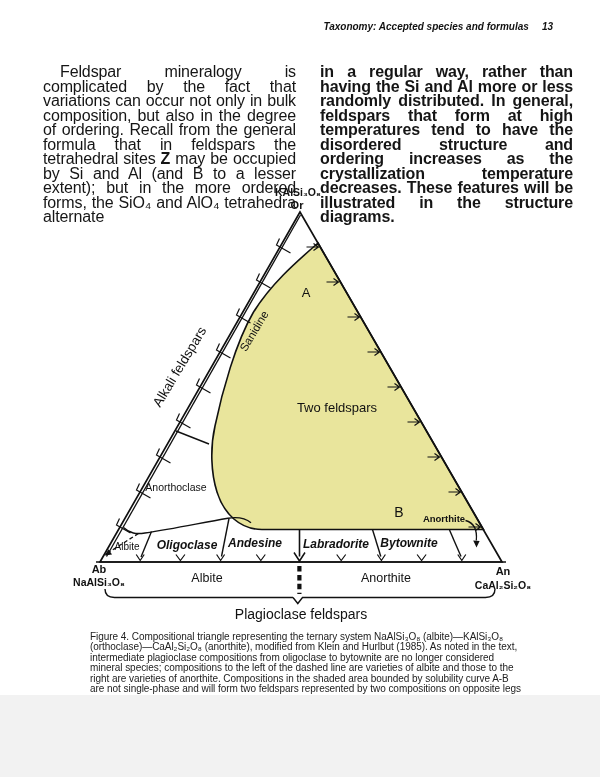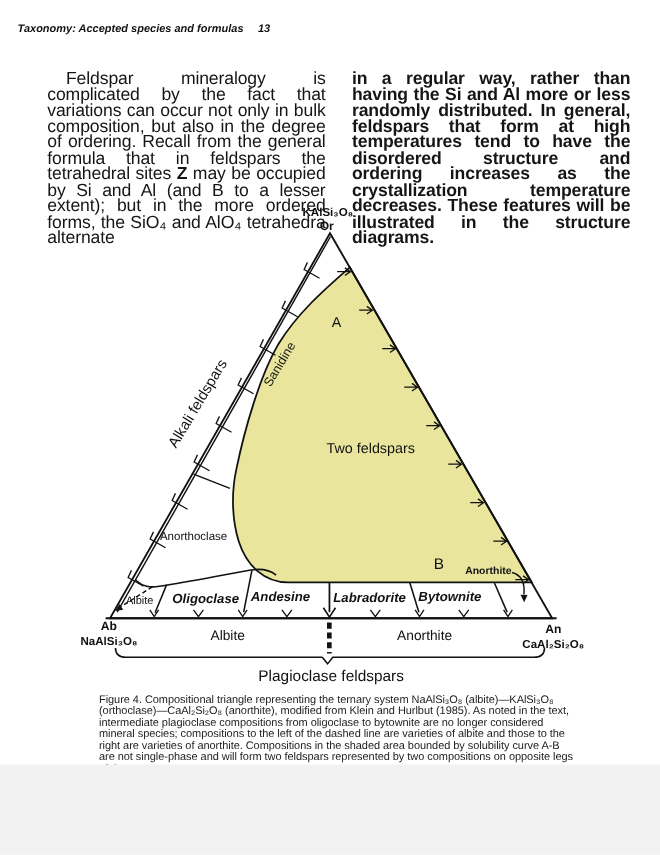--- a/index.html
+++ b/index.html
@@ -1,18 +1,18 @@
 <!DOCTYPE html>
 <html><head>
 <meta charset="utf-8">
 <style>
   html,body{margin:0;padding:0;background:#e8e8e8;}
   .page{position:relative;width:600px;height:777px;background:#ffffff;overflow:hidden;
         font-family:"Liberation Sans","DejaVu Sans",sans-serif;color:#1c1c1c;}
-  .running-head{position:absolute;top:21px;left:16px;right:47px;text-align:left;
+  .running-head{position:absolute;top:21px;left:5px;right:47px;text-align:right;
         font-size:10px;font-weight:bold;font-style:italic;color:#111;}
   .running-head .folio{margin-left:13px;}
   .bodycol{position:absolute;top:65px;width:253px;font-size:16px;line-height:14.55px;
         text-align:justify;letter-spacing:-0.12px;color:#151515;}
   .bodycol p{margin:0;}
   #col-left{left:43px;}
   #col-left p{text-indent:17px;}
   #col-right{left:320px;font-weight:bold;}
   .figcaption{position:absolute;left:90px;top:632px;width:434px;font-size:10px;
         line-height:10.45px;letter-spacing:-0.05px;text-align:left;color:#222;}

